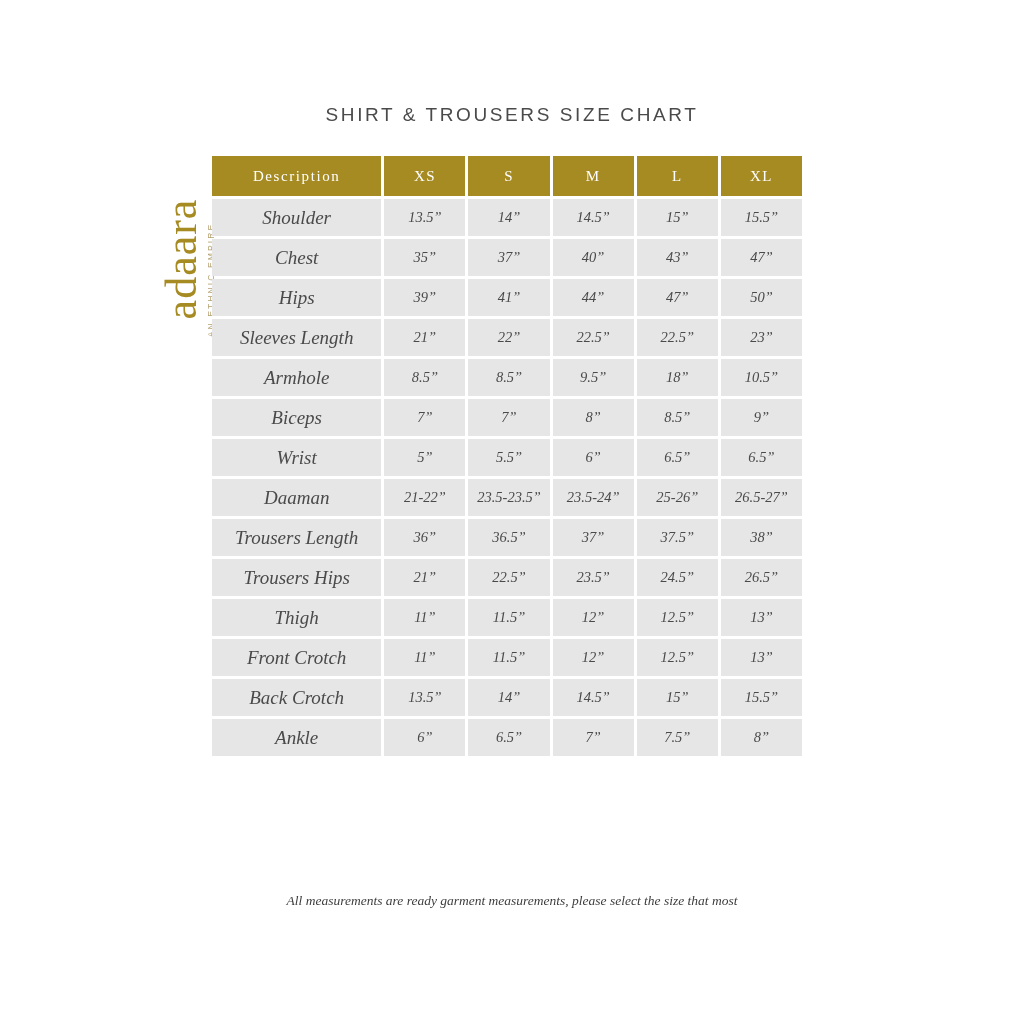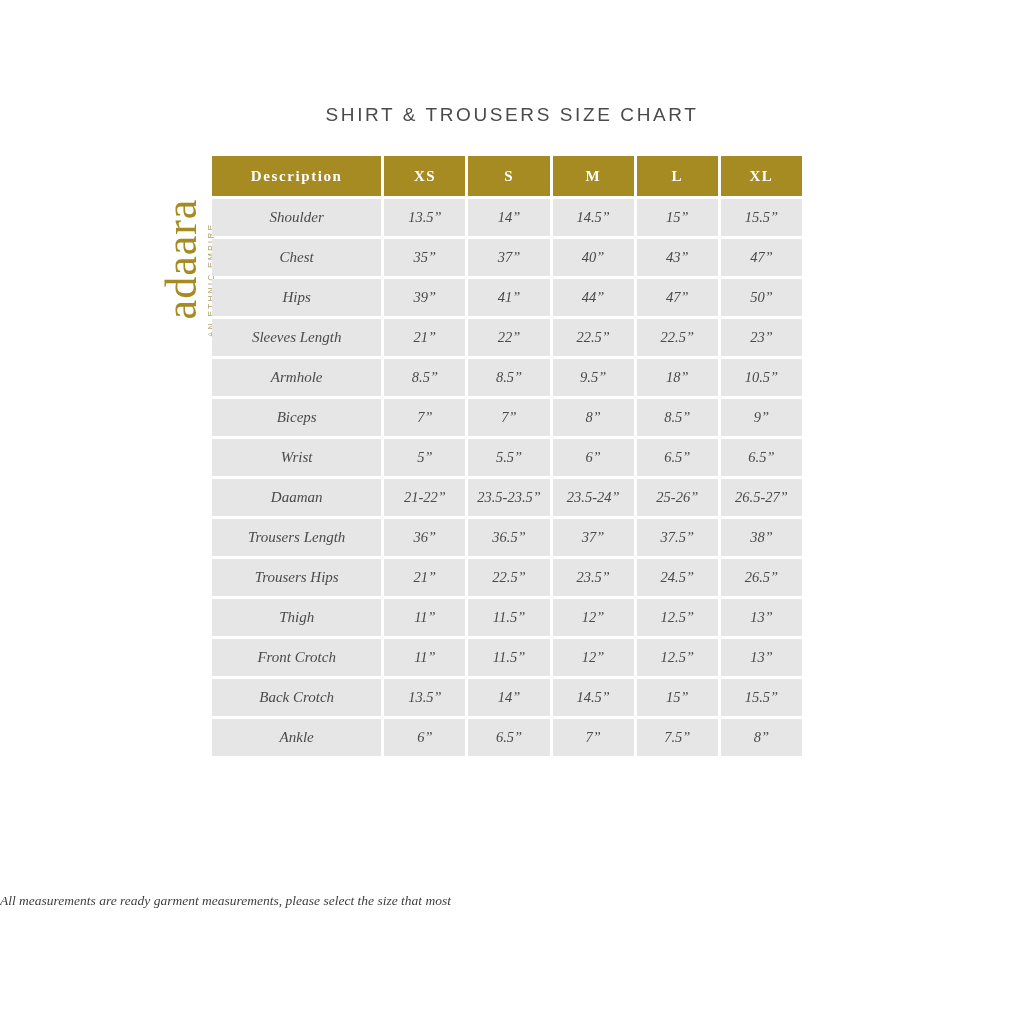--- a/index.html
+++ b/index.html
@@ -92,48 +92,48 @@
   }
   .hdr {
     background: #a68a22;
     color: #ffffff;
     height: 40px;
     font-family: "Liberation Serif", serif;
     font-size: 15px;
     letter-spacing: 1.4px;
     text-align: center;
     vertical-align: middle;
-    font-weight: bold;
+    font-weight: normal;
   }
   .hdr.desc {
     font-size: 15px;
     letter-spacing: 1.6px;
   }
   .cell {
     background: #e6e6e6;
     height: 37px;
     text-align: center;
     vertical-align: middle;
     font-style: italic;
     font-size: 14.5px;
     color: #4a4a4a;
     font-family: "Liberation Serif", serif;
   }
   .cell.label {
-    font-size: 15px;
+    font-size: 19px;
   }
   col.c-desc { width: 167px; }
   col.c-size { width: 80px; }
 
   .footnote {
     position: absolute;
     top: 893px;
     left: 0;
     width: 1024px;
-    text-align: left;
+    text-align: center;
     font-family: "Liberation Serif", serif;
     font-style: italic;
     font-size: 13.5px;
     color: #3d3d3d;
     line-height: 1.25;
   }
 </style>
 </head>
 <body>
 

